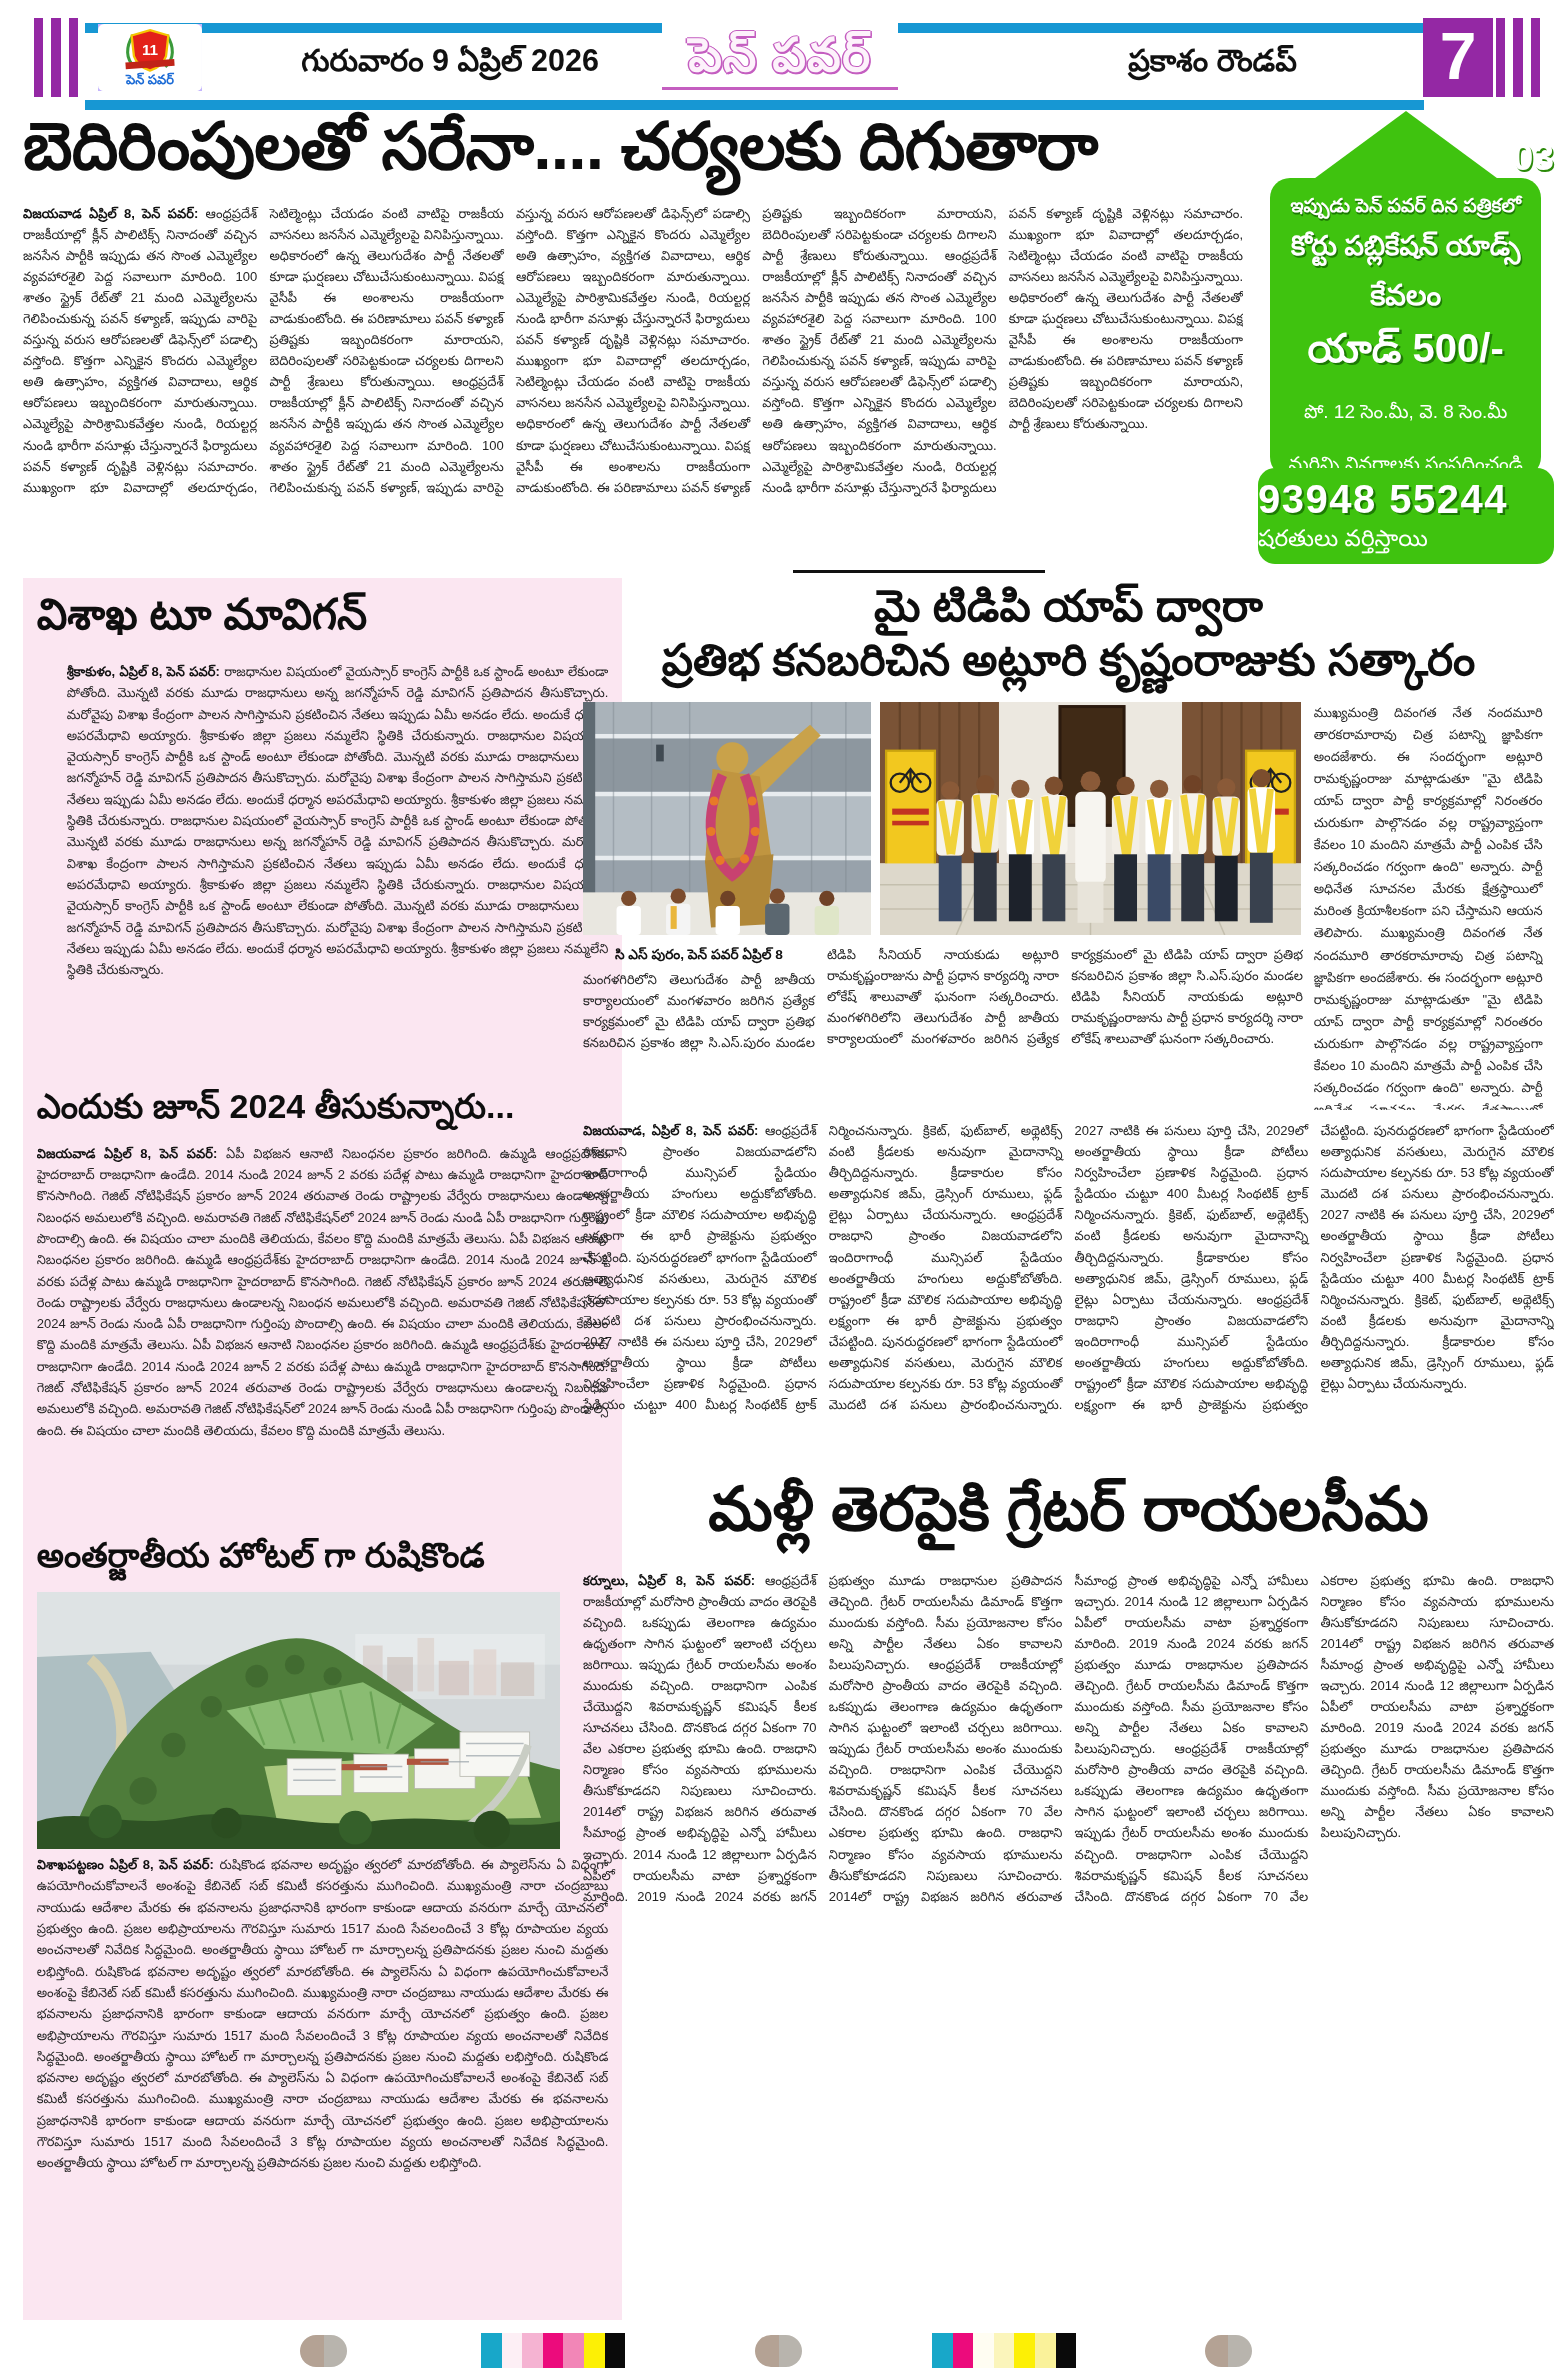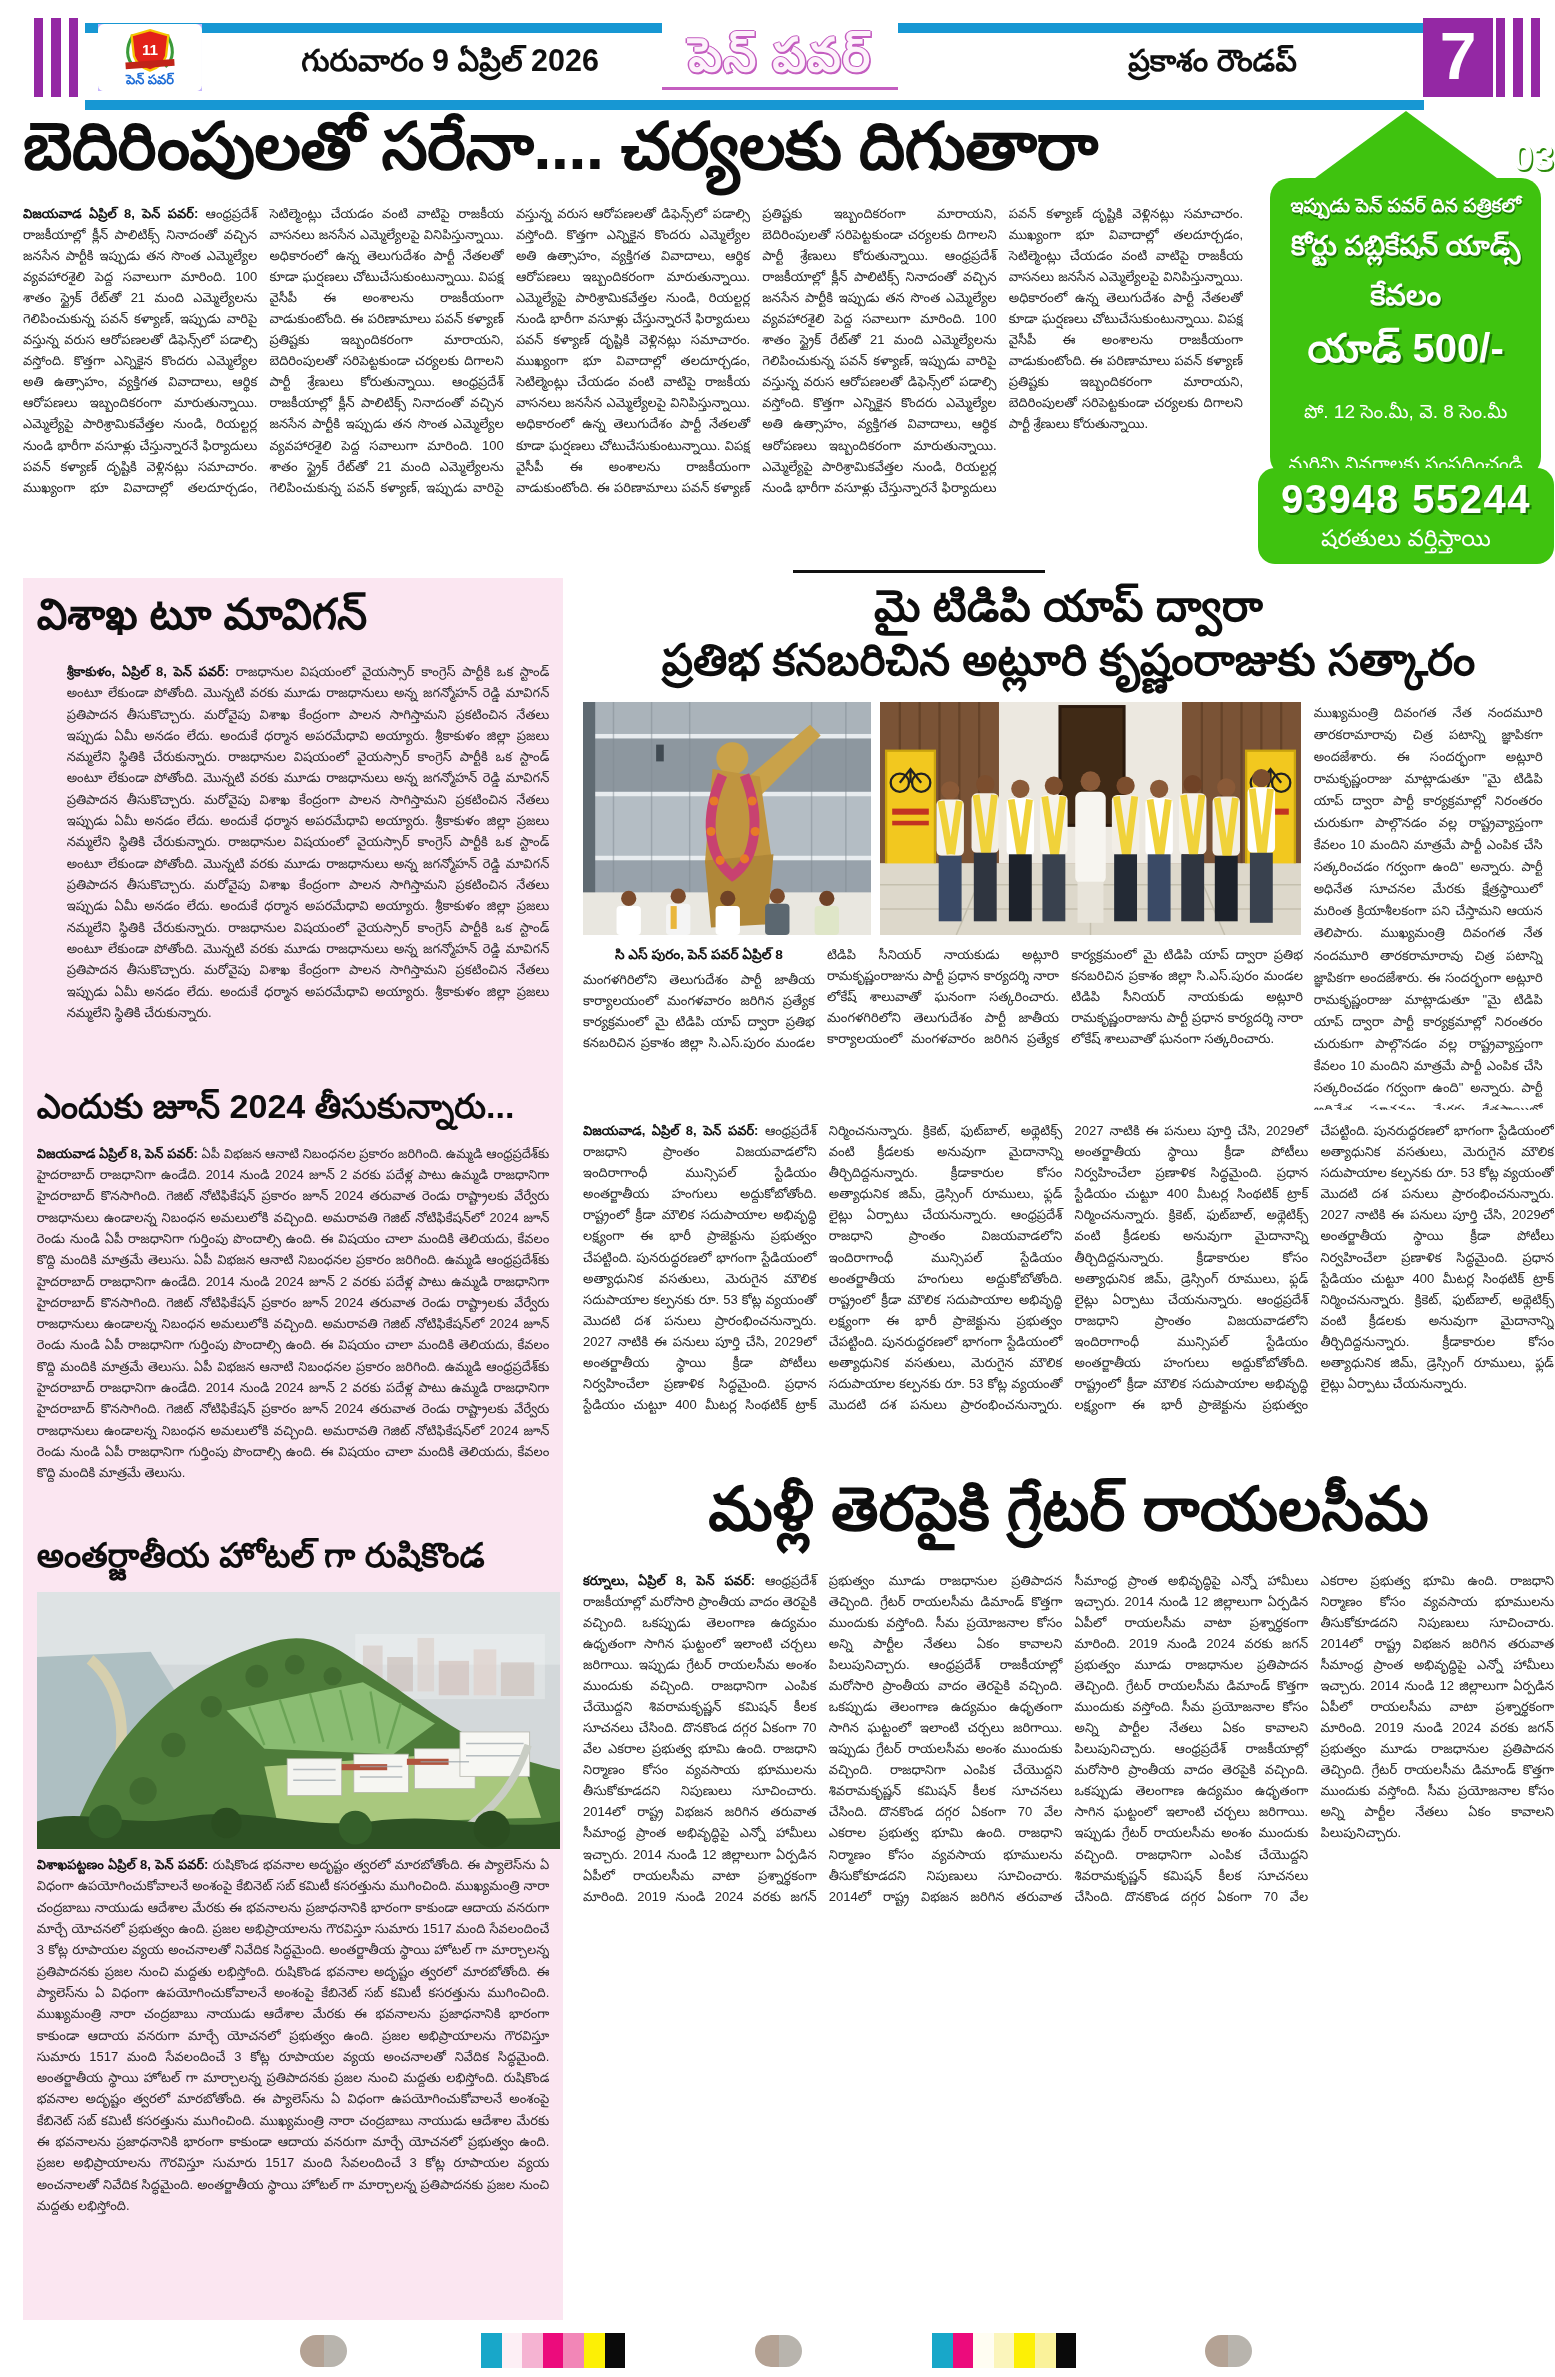--- a/index.html
+++ b/index.html
@@ -42,27 +42,27 @@
   .ad-body{position:absolute;left:12.2px;top:67px;width:271px;height:299px;background:#3fc30f;
         border-radius:20px;text-align:center;color:#fff;}
   .ad-body p{margin:0;}
   .a1{margin-top:17px !important;font-size:19px;font-weight:700;text-shadow:0.8px 1.5px 0 #1d7a04;}
   .a2{margin-top:9.1px !important;font-size:27.4px;font-weight:700;text-shadow:1.5px 1.5px 0 #1d7a04;}
   .a3{margin-top:10.7px !important;font-size:29px;font-weight:700;text-shadow:1.5px 1.5px 0 #1d7a04;}
   .a4{margin-top:7.6px !important;font-size:40px;font-weight:700;text-shadow:2.3px 2.3px 0 #1d7a04;}
   .a5{margin-top:20px !important;font-size:19px;}
   .a6{margin-top:26px !important;font-size:19px;}
   .ad-foot{position:absolute;left:0;top:357px;width:296px;height:96px;background:#3fc30f;
-        border-radius:17px;text-align:center;color:#fff;}
+        border-radius:17px;color:#fff;}
   .ad-foot p{margin:0;}
   .ph{margin-top:9.1px !important;font-size:40px;font-weight:700;letter-spacing:1.5px;text-shadow:2.3px 2.3px 0 #1d7a04;}
   .tm{margin-top:3px !important;font-size:23px;}
   .divider{position:absolute;left:793px;top:570px;width:252px;height:3px;background:#111;}
   
-  .pinkbox{position:absolute;left:23px;top:578px;width:540px;height:1742px;background:#fbe6f1;
+  .pinkbox{position:absolute;left:23px;top:578px;width:599px;height:1742px;background:#fbe6f1;
         box-sizing:border-box;padding:7.6px 13.7px;overflow:hidden;}
   .pinkbox h2{margin:4.6px 0 10.7px 0;font-size:43px;font-weight:700;color:#0e0e0e;}
   .pinkbox h3{margin:13.7px 0 9.1px 0;font-size:34px;font-weight:700;color:#0e0e0e;}
   .pbody{text-align:justify;font-size:13px;line-height:1.64;color:#262626;overflow:hidden;}
   .h545{height:412px;margin-left:30px;} .h500{height:380px;} .h555{height:419px;}
   .photo{overflow:hidden;} .photo svg{display:block;width:100%;height:100%;}
   .rushi{width:523px;height:257px;margin:6.1px 0 4.6px 0;}
   
   .tdp{position:absolute;left:583px;top:579px;width:971px;height:1740px;}
   .t1,.t2{margin:0;text-align:center;font-size:44px;font-weight:700;color:#0e0e0e;line-height:1.22;}

